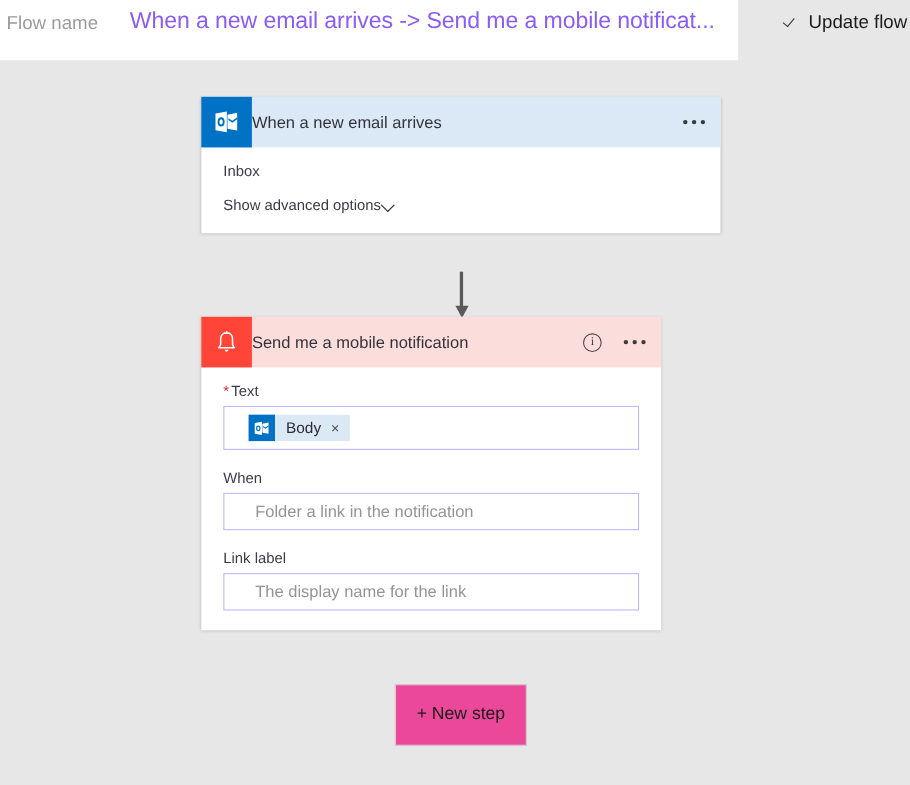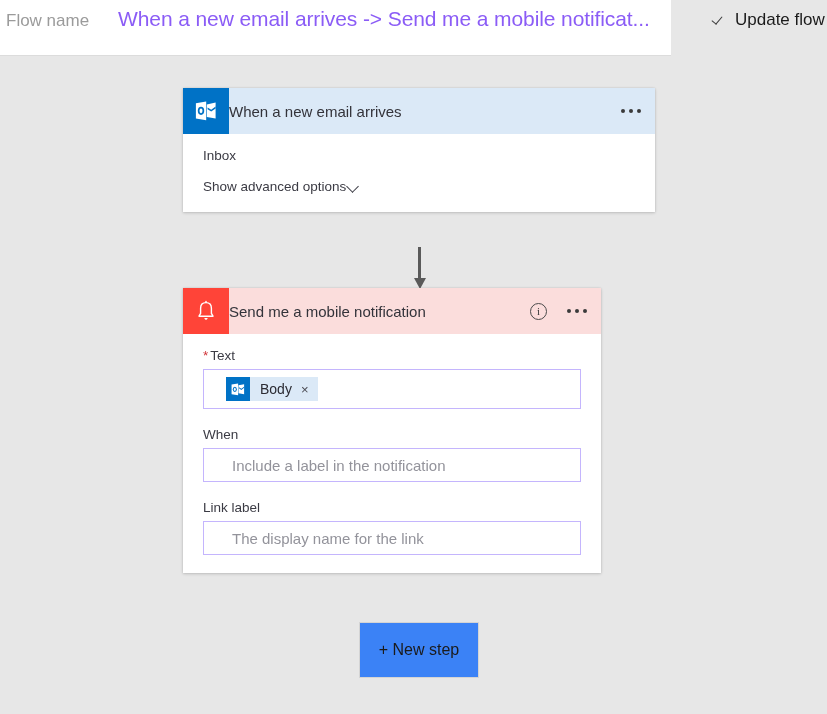--- a/index.html
+++ b/index.html
@@ -319,21 +319,21 @@
     border-top: 11px solid #5a5a5a;
   }
 
   
   .new-step {
     position: absolute;
     left: 359px;
     top: 566px;
     width: 120px;
     height: 56px;
-    background: #3b82f6;
+    background: #ec4899;
     border: 1px solid #d4d4d4;
     box-sizing: border-box;
     display: flex;
     align-items: center;
     justify-content: center;
     font-size: 16px;
     color: #1b1b1b;
     cursor: pointer;
   }
 </style>
@@ -424,21 +424,21 @@
               </svg>
             </span>
             <span class="token-label">Body</span>
             <span class="token-x">×</span>
           </span>
         </div>
       </div>
 
       <div class="field-group">
         <span class="field-label">When</span>
-        <div class="text-input placeholder">Include a label in the notification</div>
+        <div class="text-input placeholder">Folder a link in the notification</div>
       </div>
 
       <div class="field-group">
         <span class="field-label">Link label</span>
         <div class="text-input placeholder">The display name for the link</div>
       </div>
 
     </div>
   </div>
 

